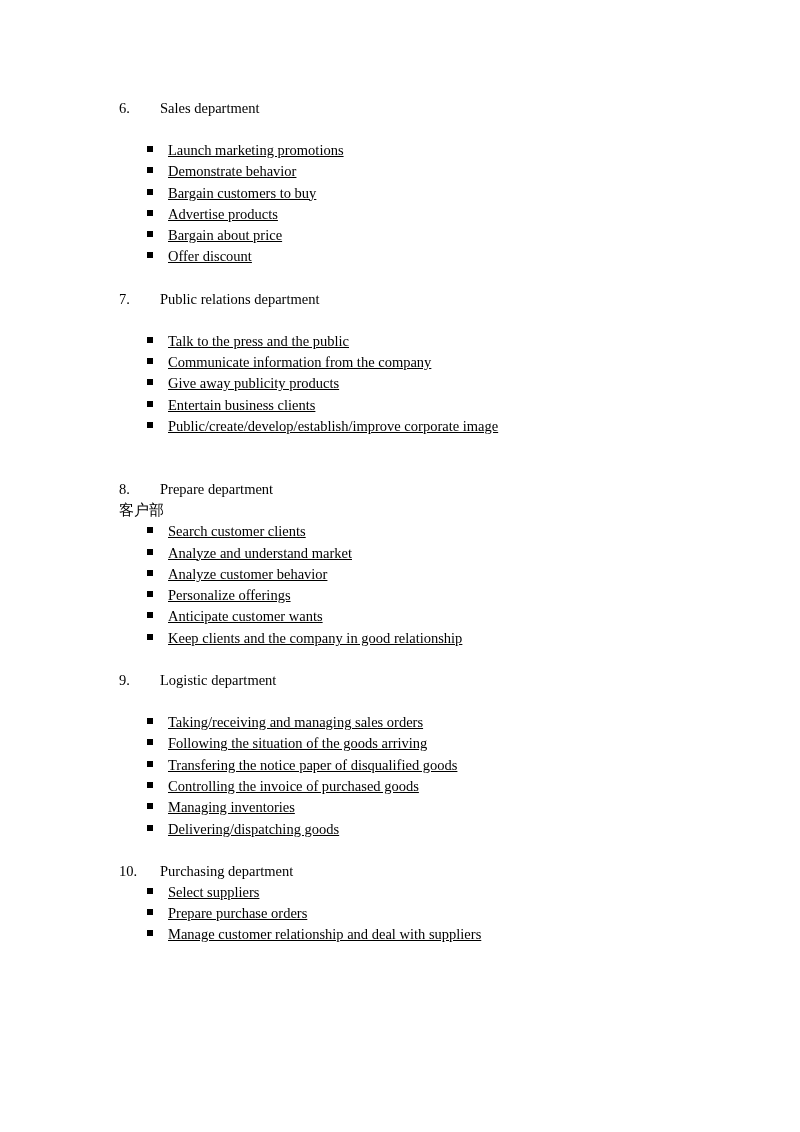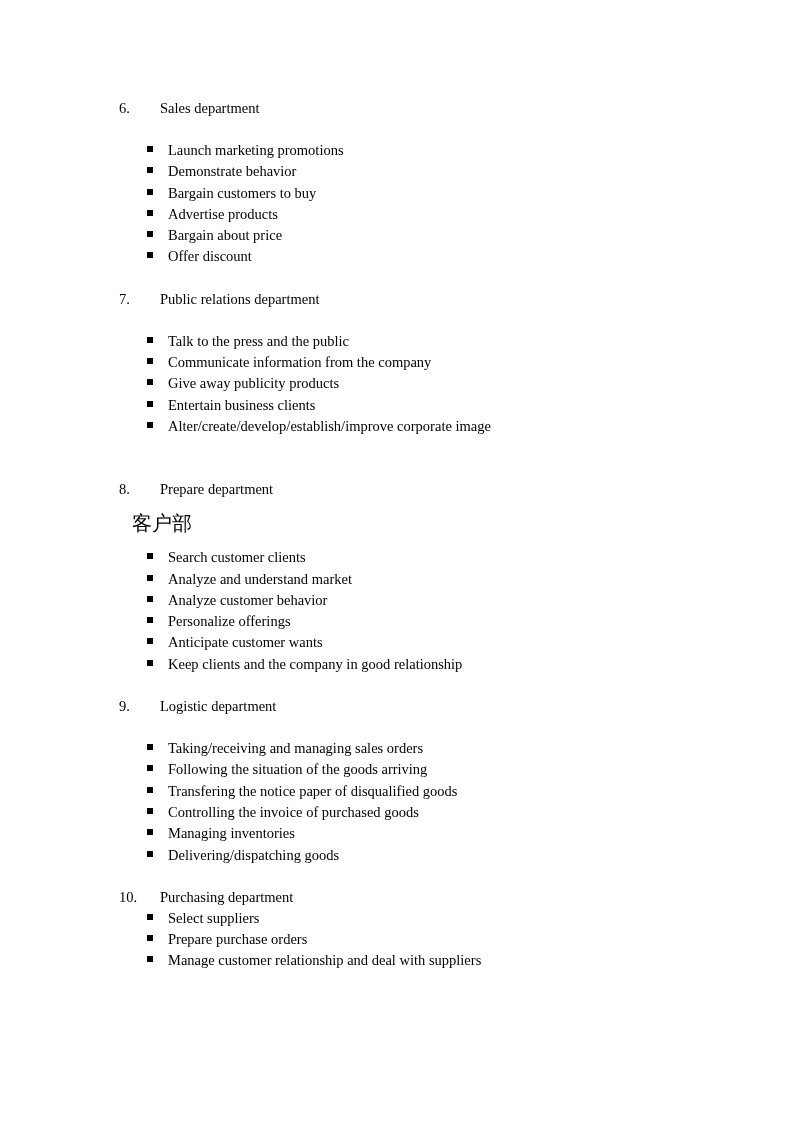--- a/index.html
+++ b/index.html
@@ -50,40 +50,41 @@
     text-align: left;
   }
 
   .section-title {
     display: inline-block;
     margin-left: 19px;
   }
 
   
   .section-subtitle {
-    font-size: 20px;
+    font-size: 15px;
     line-height: 21px;
-    margin: 13px;
+    margin: 0;
     padding: 0;
     white-space: nowrap;
   }
 
   
   .bullet-list {
     list-style: none;
     margin: 0;
     padding: 0;
   }
 
   .bullet-item {
     display: flex;
     align-items: baseline;
     font-size: 14.5px;
     line-height: 21.3px;
     white-space: nowrap;
+    text-decoration: underline;
   }
 
   .bullet-marker {
     flex: 0 0 21px;
     width: 21px;
     display: inline-block;
     position: relative;
     margin-left: 28px;
   }
 
@@ -163,21 +164,21 @@
           <li class="bullet-item">
             <span class="bullet-marker"></span>
             <span class="bullet-text">Give away publicity products</span>
           </li>
           <li class="bullet-item">
             <span class="bullet-marker"></span>
             <span class="bullet-text">Entertain business clients</span>
           </li>
           <li class="bullet-item">
             <span class="bullet-marker"></span>
-            <span class="bullet-text">Alter/create/develop/establish/improve corporate image</span>
+            <span class="bullet-text">Public/create/develop/establish/improve corporate image</span>
           </li>
         </ul>
       </div>
       <div class="gap-2"></div>
       <div class="section">
         <div class="section-heading">
           <span class="section-number">8.</span>
           <span class="section-title">Prepare department</span>
         </div>
         <div class="section-subtitle">客户部</div>

